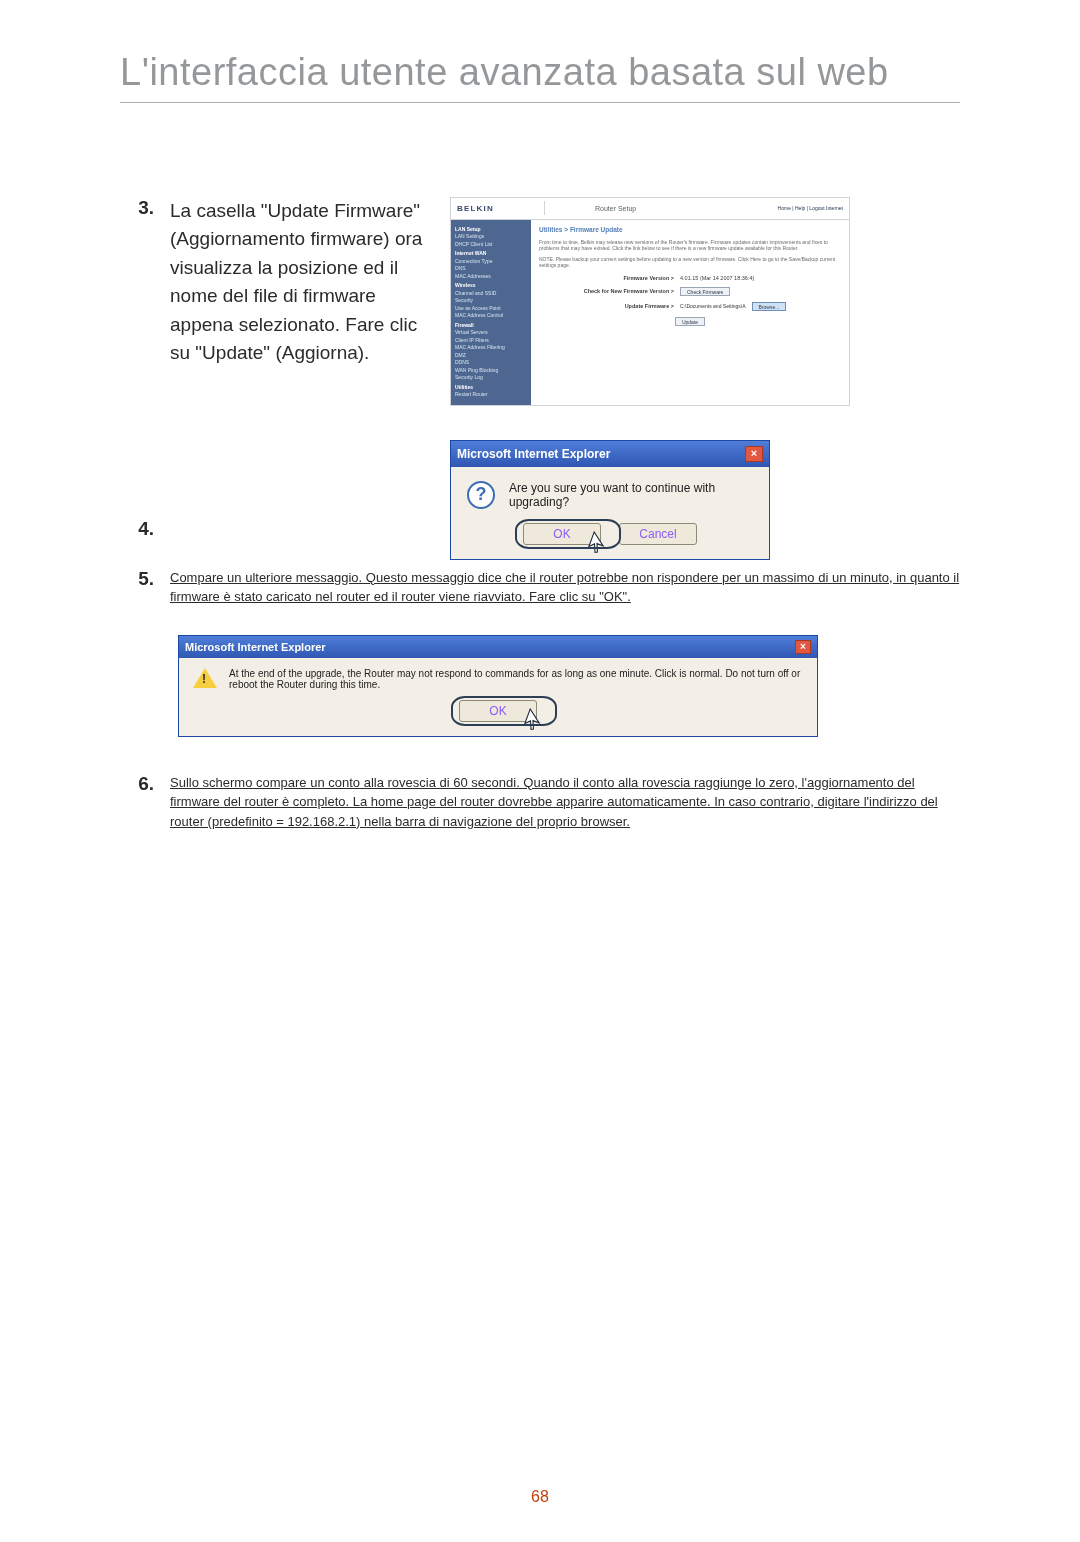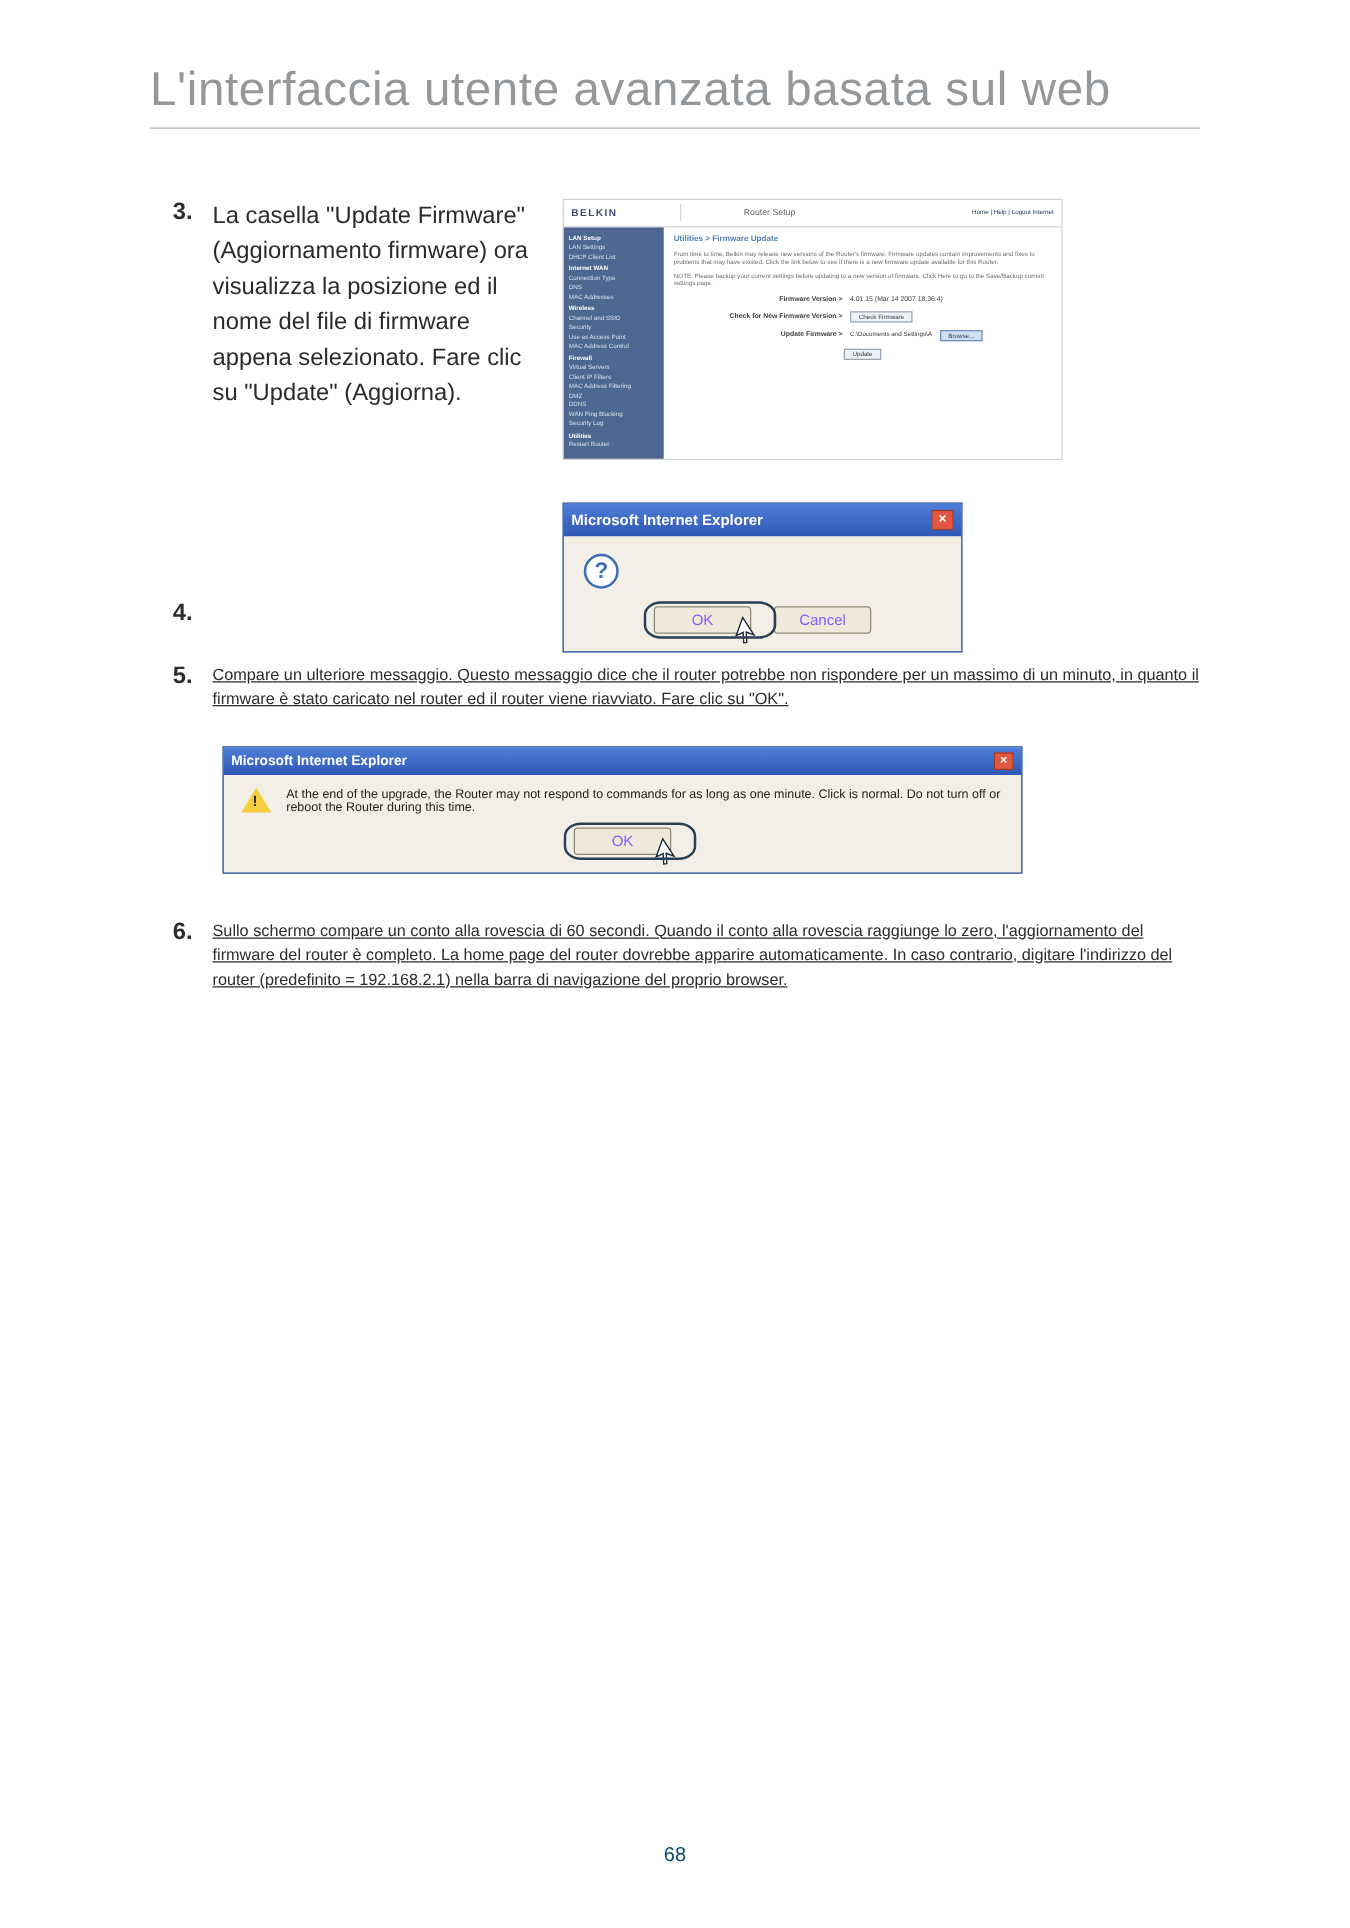--- a/index.html
+++ b/index.html
@@ -1,18 +1,18 @@
 <!DOCTYPE html>
 <html><head>
 <meta charset="utf-8">
 <style>
   * { box-sizing: border-box; margin: 0; padding: 0; }
   html, body { width: 1080px; height: 1542px; background: #fff; font-family: Arial, Helvetica, sans-serif; color: #2b2b2b; }
   .page { position: relative; width: 1080px; height: 1542px; padding: 50px 120px 40px 120px; }
-  h1.title { color: #95989b; font-weight: 400; font-size: 38px; letter-spacing: .5px; line-height: 1.2; border-bottom: 1px solid #aeb0b3; padding-bottom: 6px; margin-bottom: 56px; }
+  h1.title { color: #95989b; font-weight: 400; font-size: 38px; letter-spacing: .5px; line-height: 1.2; border-bottom: 1px solid #aeb0b3; padding-bottom: 6px; margin-bottom: 94px; }
   .row { display: flex; align-items: flex-start; margin-bottom: 28px; }
   .num-col { width: 50px; text-align: right; padding-right: 16px; font-weight: 700; font-size: 19px; }
   .text-col { flex: 0 0 280px; font-size: 19px; line-height: 1.5; padding-right: 20px; }
   .row.full .text-col-full { flex: 1; font-size: 13px; line-height: 1.5; text-decoration: underline; }
   .illus-col { flex: 1; display: flex; flex-direction: column; gap: 24px; }
 
   
   .router { width: 400px; border: 1px solid #cfd4d8; background: #fff; font-size: 6px; color: #33527a; }
   .router .top { display: flex; align-items: center; border-bottom: 1px solid #cfd4d8; height: 22px; padding: 0 6px; gap: 44px; }
   .router .brand { font-weight: 700; color: #3a4a73; letter-spacing: 1.2px; font-size: 8px; }
@@ -47,21 +47,21 @@
 
   
   .xpwide { width: 640px; background: #f3efe6; border: 1px solid #1b49a3; font-family: Tahoma, Arial, sans-serif; margin: 12px 0 36px 58px; position: relative; }
   .xpwide .bar { height: 22px; background: linear-gradient(#4f7ed9,#2f57b3); color: #fff; display: flex; align-items: center; padding: 0 6px; font-size: 11px; font-weight: 700; }
   .xpwide .xbtn { margin-left: auto; width: 16px; height: 14px; background: #e25740; border: 1px solid #a33a29; color: #fff; font-size: 10px; line-height: 12px; text-align: center; font-weight: 700; }
   .xpwide .content { display: flex; padding: 10px 14px 4px; font-size: 10px; color: #222; align-items: flex-start; gap: 12px; }
   .wtri { width: 0; height: 0; border-left: 12px solid transparent; border-right: 12px solid transparent; border-bottom: 20px solid #f7cf3e; position: relative; }
   .wtri span { position: absolute; left: -3px; top: 4px; font-size: 12px; font-weight: 700; color: #2b2b2b; }
   .xpwide .btns { display: flex; justify-content: center; padding: 6px 0 14px; }
 
-  .page-num { position: absolute; bottom: 48px; width: 100%; left: 0; text-align: center; font-size: 16px; color: #0c4a6e; }
+  .page-num { position: absolute; bottom: 36px; width: 100%; left: 0; text-align: center; font-size: 16px; color: #c2410c; }
   svg.cursor { width: 18px; height: 22px; }
 </style>
 </head>
 <body>
 
 <div class="page">
   <h1 class="title">L'interfaccia utente avanzata basata sul web</h1>
 
   <div class="row">
     <div class="num-col">3.</div>
@@ -123,20 +123,21 @@
         </div>
       </div>
 
       <div class="xpdlg">
         <div class="bar">
           <span>Microsoft Internet Explorer</span>
           <span class="xbtn">×</span>
         </div>
         <div class="content">
           <div class="qicon">?</div>
+          <div>Are you sure you want to continue with upgrading?</div>
         </div>
         <div class="btns">
           <div class="ring">
             <div class="xpbtn">OK</div>
             <svg class="cursor arrow" viewBox="0 0 16 20">
                 <path d="M1 1 L1 15 L5 11 L8 18 L10 17 L7 10 L13 10 Z" fill="#fff" stroke="#1c2a3a" stroke-width="1"></path>
               </svg>
           </div>
           <div class="xpbtn">Cancel</div>
         </div>

